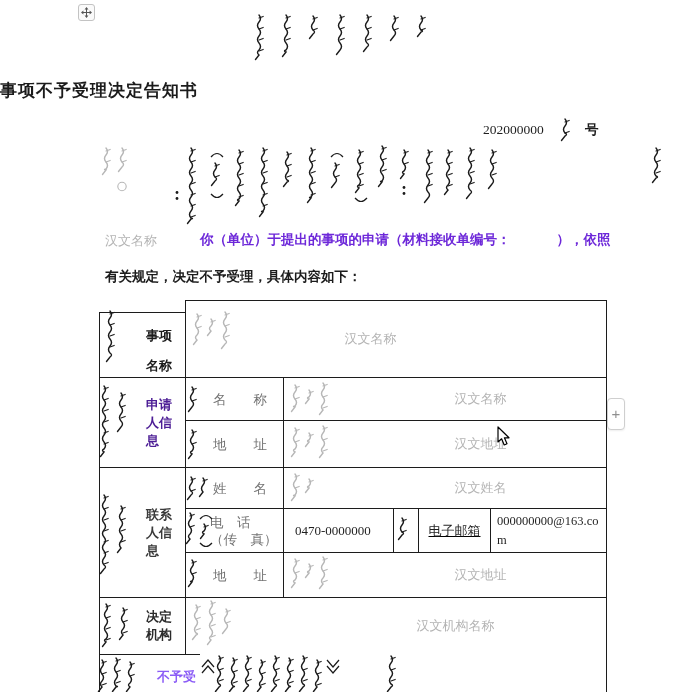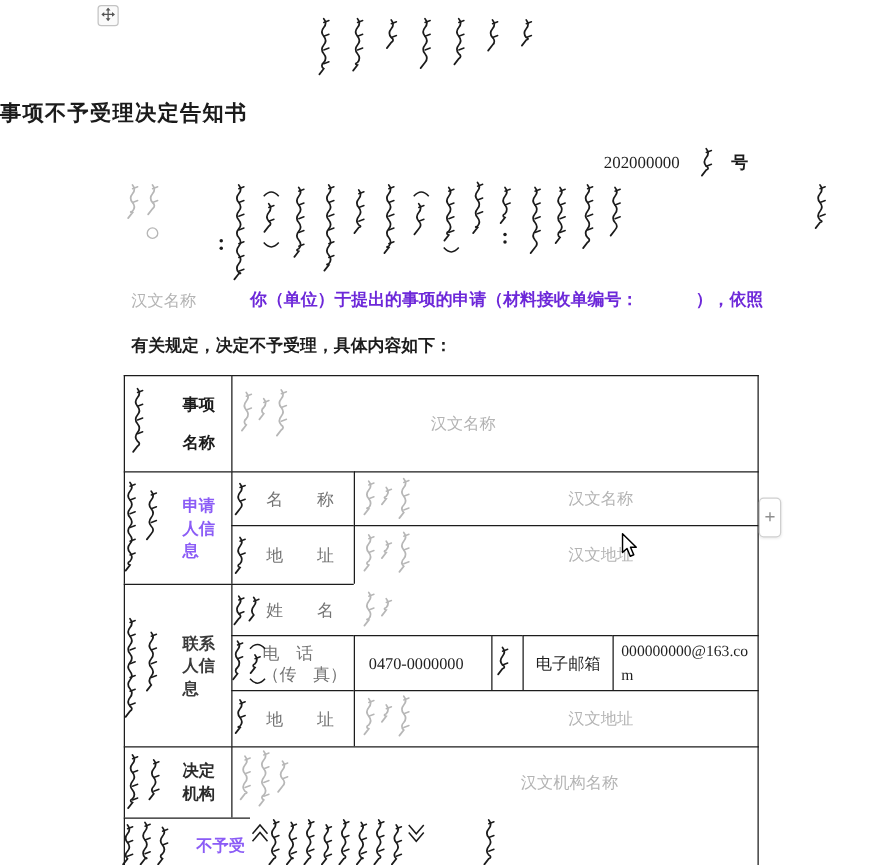--- a/index.html
+++ b/index.html
@@ -69,58 +69,61 @@
   <div class="doc-number-suffix">号</div>
 
   <div class="intro-ph">汉文名称</div>
   <div class="intro-line1">
     <span>你（单位）于提出的事项的申请（材料接收单编号：</span><span class="blank-gap"></span><span>），依照</span>
   </div>
   <div class="intro-line2">有关规定，决定不予受理，具体内容如下：</div>
 
   <div class="tbl">
 
-    <div class="cell rowhead" style="left:0;top:0;width:86px;height:77px;">
+    <div class="cell rowhead" style="left:0;top:12px;width:86px;height:77px;">
       <div class="lbl wide">事项名称</div>
     </div>
     <div class="cell" style="left:86px;top:0;width:422px;height:77px;">
       <div class="ph" style="padding-right:52px;">汉文名称</div>
     </div>
 
     <div class="cell rowhead" style="left:0;top:77px;width:86px;height:90px;">
-      <div class="lbl" style="color:#8b5cf6;">申请人信息</div>
+      <div class="lbl" style="color:#4c1d95;">申请人信息</div>
     </div>
     <div class="cell" style="left:86px;top:77px;width:98px;height:43px;">
       <div class="fieldlabel">名　　称</div>
     </div>
     <div class="cell" style="left:184px;top:77px;width:324px;height:43px;">
       <div class="ph" style="padding-left:70px;">汉文名称</div>
     </div>
     <div class="cell" style="left:86px;top:120px;width:98px;height:47px;">
       <div class="fieldlabel">地　　址</div>
     </div>
     <div class="cell" style="left:184px;top:120px;width:324px;height:47px;">
       <div class="ph" style="padding-left:70px;">汉文地址</div>
     </div>
 
     <div class="cell rowhead" style="left:0;top:167px;width:86px;height:130px;">
       <div class="lbl" style="color:#3a3a3a;">联系人信息</div>
     </div>
     <div class="cell" style="left:86px;top:167px;width:98px;height:41px;">
       <div class="fieldlabel">姓　　名</div>
+    </div>
+    <div class="cell" style="left:184px;top:167px;width:324px;height:41px;">
+      <div class="ph" style="padding-left:70px;">汉文姓名</div>
     </div>
     <div class="cell" style="left:86px;top:208px;width:98px;height:44px;">
       <div class="fieldlabel" style="padding-left:24px;">电　话
 （传　真）</div>
     </div>
     <div class="cell" style="left:184px;top:208px;width:110px;height:44px;">
       <div class="serifval" style="padding-left:11px;">0470-0000000</div>
     </div>
     <div class="cell" style="left:294px;top:208px;width:25px;height:44px;"></div>
-    <div class="cell" style="left:319px;top:208px;width:72px;height:44px;">
+    <div class="cell" style="left:319px;top:208px;width:72px;height:44px;text-decoration:underline;">
       <div class="serifval" style="width:100%;text-align:center;">电子邮箱</div>
     </div>
     <div class="cell" style="left:391px;top:208px;width:117px;height:44px;">
       <div class="serifval" style="padding:0 6px;font-size:12.5px;line-height:19px;word-break:break-all;">000000000@163.com</div>
     </div>
     <div class="cell" style="left:86px;top:252px;width:98px;height:45px;">
       <div class="fieldlabel">地　　址</div>
     </div>
     <div class="cell" style="left:184px;top:252px;width:324px;height:45px;">
       <div class="ph" style="padding-left:70px;">汉文地址</div>

